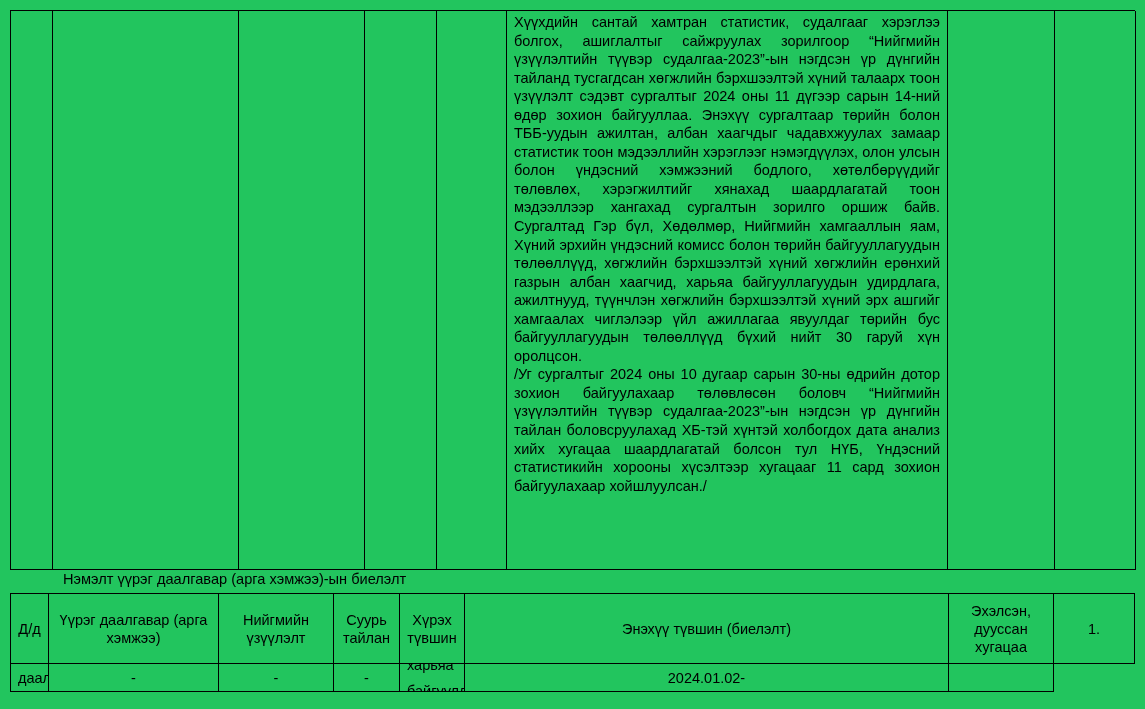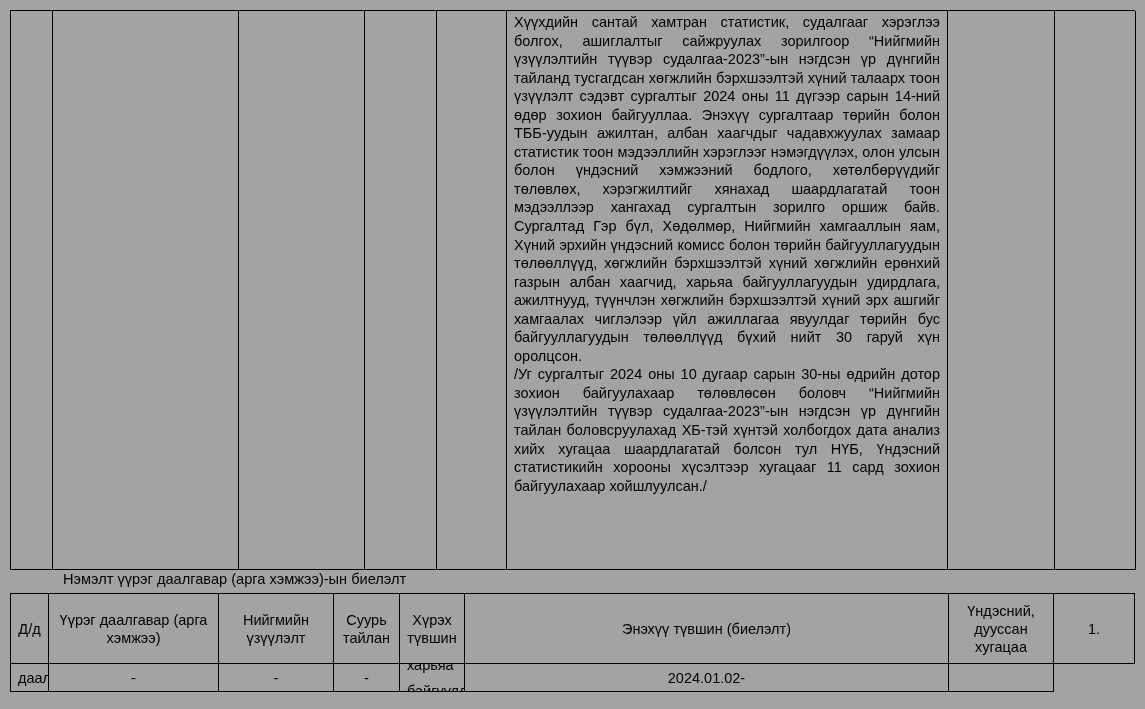--- a/index.html
+++ b/index.html
@@ -4,21 +4,21 @@
 <style>
   * { box-sizing: border-box; margin: 0; padding: 0; }
   html, body { background: #ffffff; }
   body {
     width: 1145px; height: 709px;
     font-family: "Liberation Sans", sans-serif;
     color: #000000;
     position: relative;
     overflow: hidden;
   }
-  .page { position: absolute; inset: 0; background: #a3a3a3; }
+  .page { position: absolute; inset: 0; background: #22c55e; }
 
   
   .top-table {
     position: absolute; left: 10px; top: 10px;
     width: 1125px; height: 560px;
     display: grid;
     grid-template-columns: 42px 186px 126px 72px 70px 441px 107px 81px;
     grid-template-rows: 559px;
     border-top: 1px solid #000;
     border-left: 1px solid #000;
@@ -88,21 +88,21 @@
   <div class="section-title">Нэмэлт үүрэг даалгавар (арга хэмжээ)-ын биелэлт</div>
 
   <div class="bottom-table">
 
     <div class="cell hc">Д/д</div>
     <div class="cell hc">Үүрэг даалгавар (арга хэмжээ)</div>
     <div class="cell hc">Нийгмийн үзүүлэлт</div>
     <div class="cell hc">Суурь тайлан</div>
     <div class="cell hc">Хүрэх түвшин</div>
     <div class="cell hc">Энэхүү түвшин (биелэлт)</div>
-    <div class="cell hc pre">Үндэсний,
+    <div class="cell hc pre">Эхэлсэн,
 дууссан
 хугацаа</div>
 
     <div class="cell dc center">
       <span class="inner">1.</span>
     </div>
     <div class="cell dc stretch">
       <span class="inner">Үүрэг даалгавар (арга</span>
     </div>
     <div class="cell dc center">

